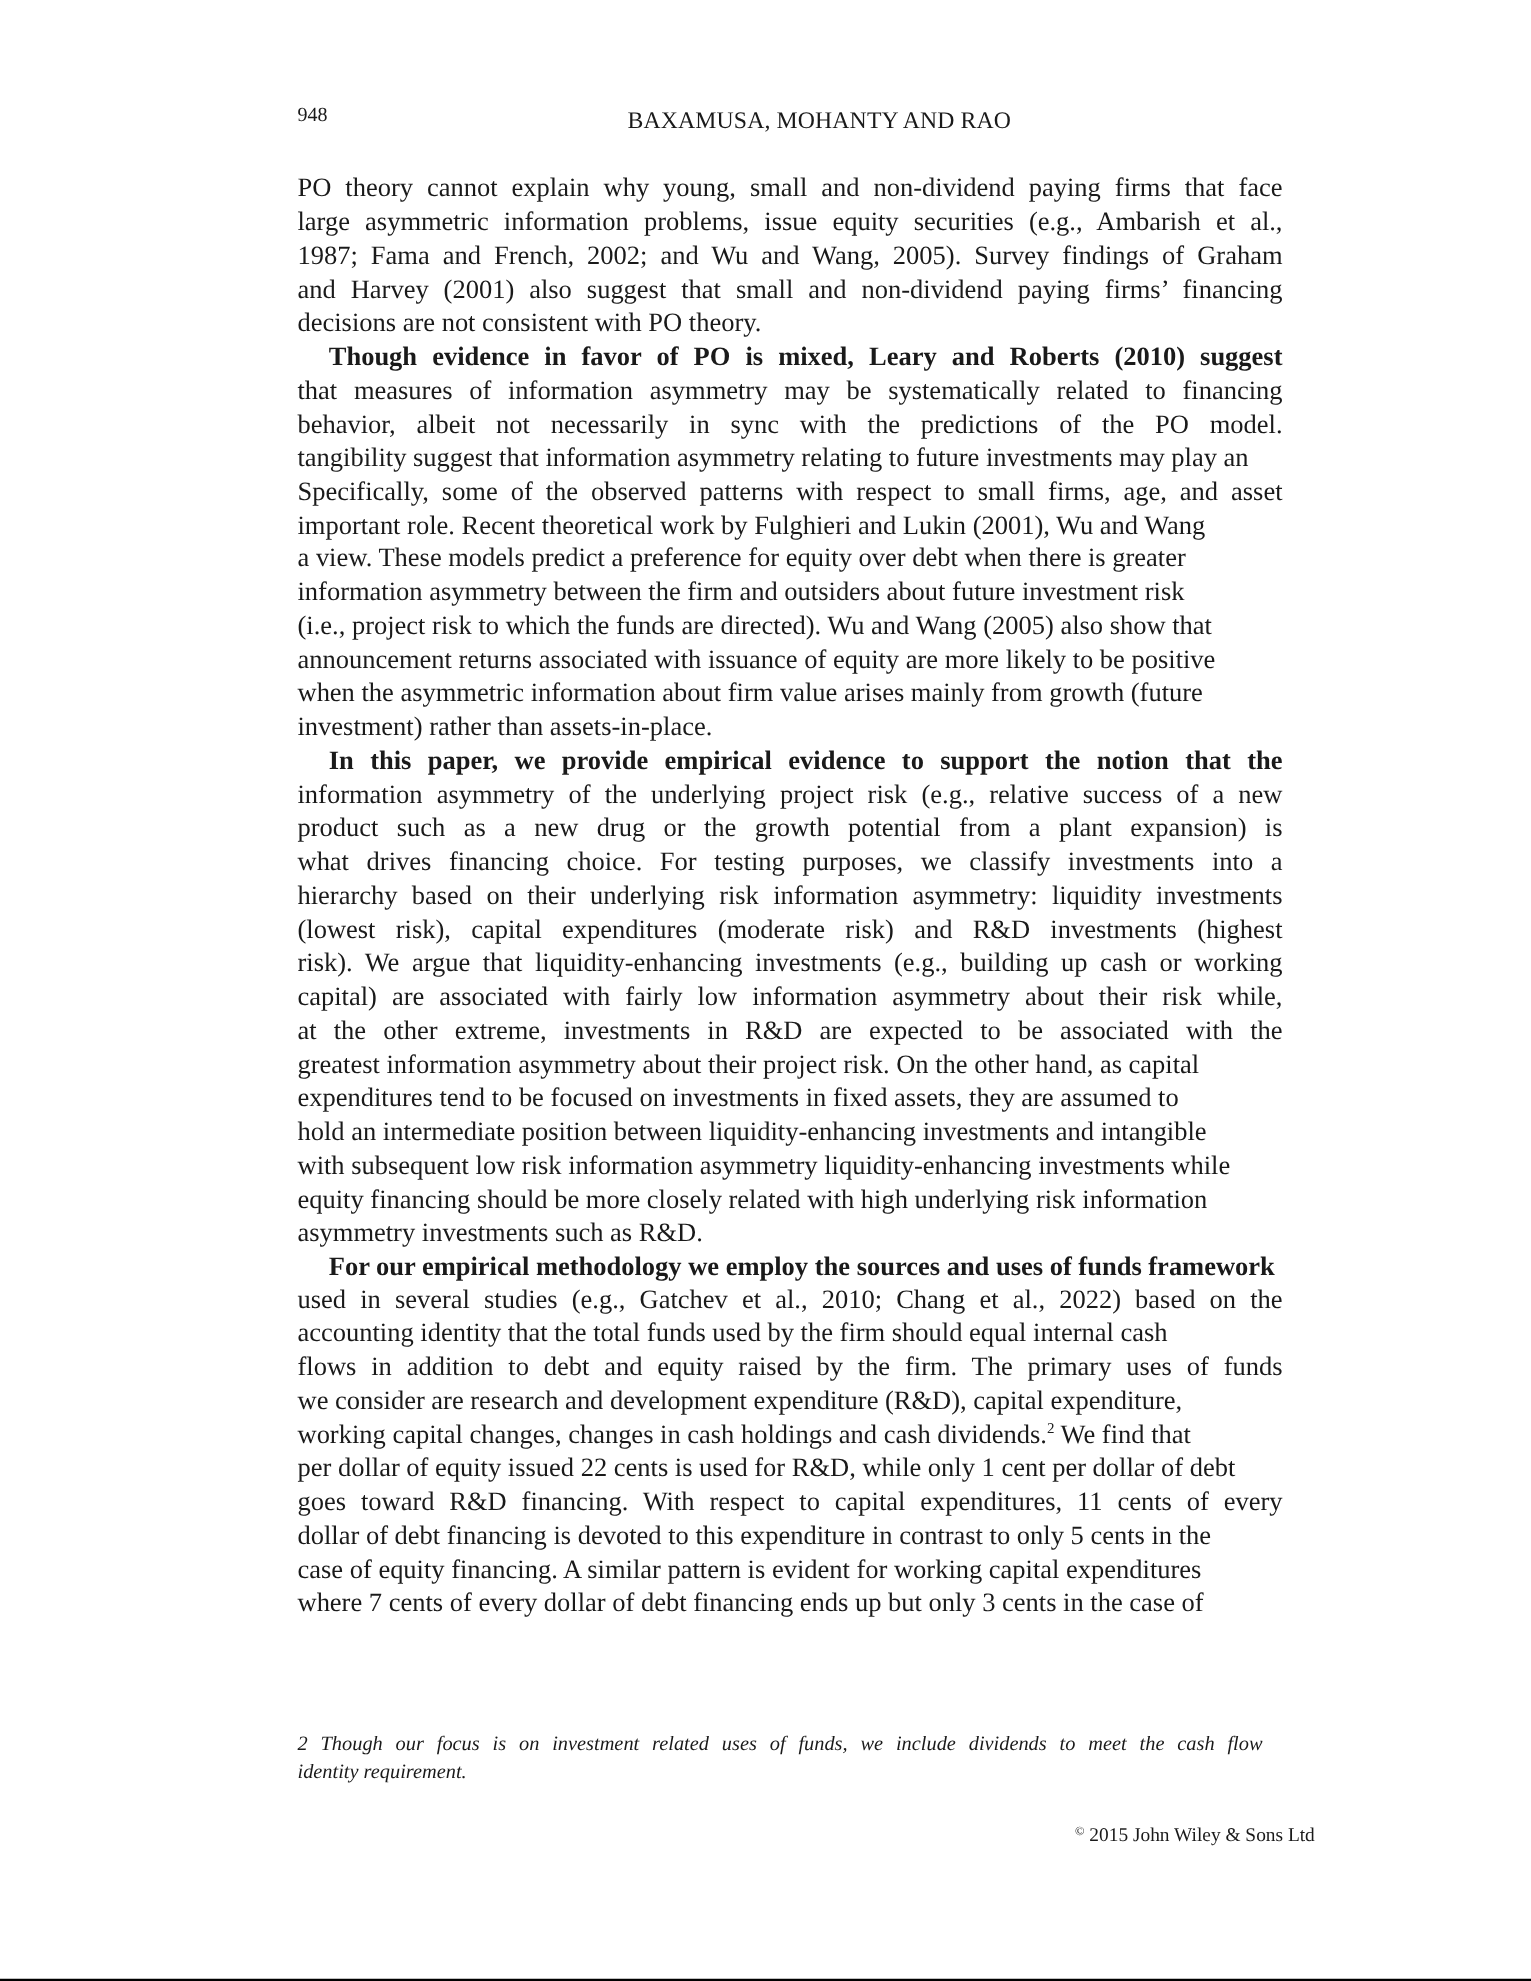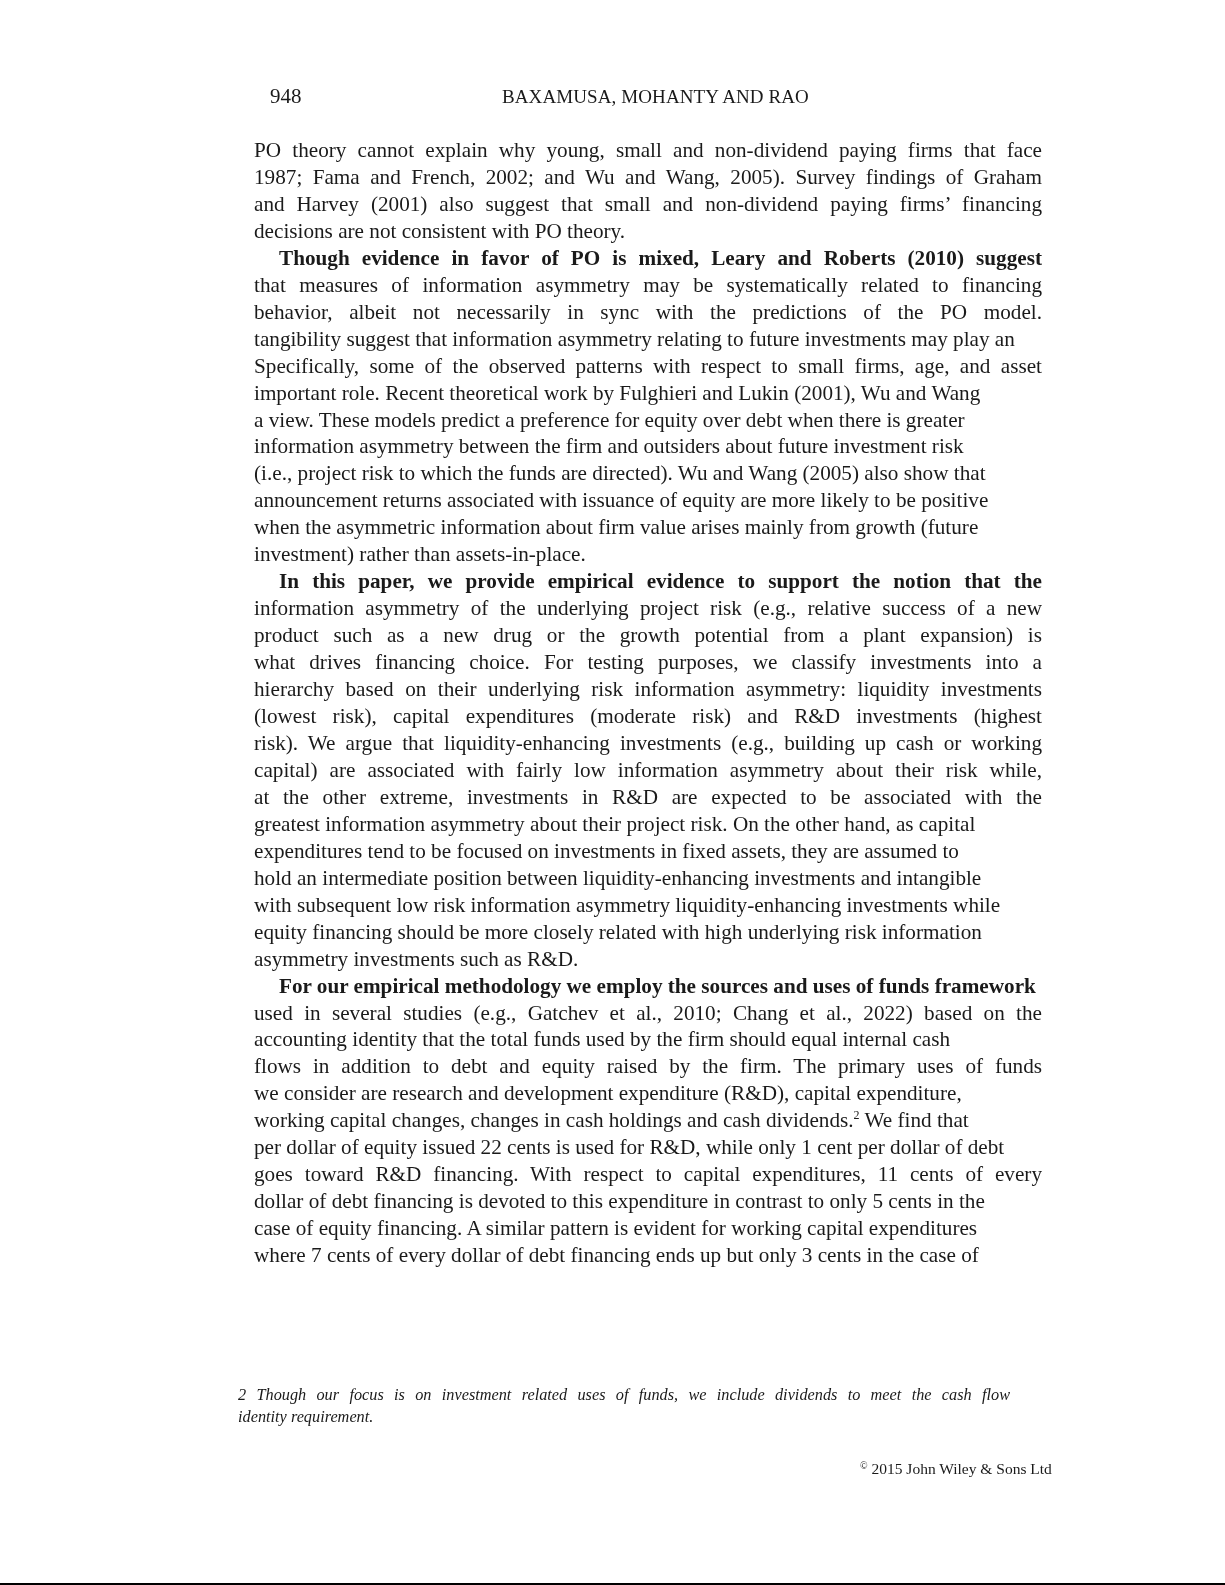--- a/index.html
+++ b/index.html
@@ -1,20 +1,20 @@
 <!DOCTYPE html>
 <html><head>
 <meta charset="utf-8">
 <style>
   html, body { margin: 0; padding: 0; background: #ffffff; }
   body { width: 1225px; height: 1585px; position: relative; overflow: hidden;
          font-family: "Liberation Serif", serif; color: #1a1a1a; }
-  .page-number { position: absolute; left: 238px; top: 84px; font-size: 21px; margin-left: 32px; }
+  .page-number { position: absolute; left: 238px; top: 84px; font-size: 16px; }
   .running-head { position: absolute; left: 502px; top: 86px; font-size: 19px; letter-spacing: 0.1px; }
-  .body-text { position: absolute; left: 238px; top: 137px; width: 840px; margin-left: 16px; }
+  .body-text { position: absolute; left: 238px; top: 137px; width: 840px; }
   .line { display: block; font-size: 21.2px; line-height: 26.95px; white-space: nowrap; }
   .line.justify { text-align: justify; text-align-last: justify; width: 788px; white-space: normal; }
   .indent { padding-left: 25px; font-weight: bold; }
   .line.justify.indent { width: 763px; }
   sup { font-size: 12px; vertical-align: 8px; line-height: 0; }
   .footnote { position: absolute; left: 238px; top: 1384px; width: 790px; font-size: 16.3px; line-height: 22px; font-style: italic; }
   .footnote .fl1 { display: block; text-align: justify; text-align-last: justify; width: 772px; }
   .copyright { position: absolute; left: 860px; top: 1460px; font-size: 15.5px; white-space: nowrap; }
   .copyright .csym { font-size: 10px; vertical-align: 5px; }
   .bottom-rule { position: absolute; left: 0; top: 1583px; width: 1225px; height: 2px; background: #000; }
@@ -22,20 +22,21 @@
 </head>
 <body>
 
 <div class="page-number">948</div>
 <div class="running-head">BAXAMUSA, MOHANTY AND RAO</div>
 
 <div class="body-text">
 
   <div>
     <span class="line justify">PO theory cannot explain why young, small and non-dividend paying firms that face</span>
+    <span class="line justify">large asymmetric information problems, issue equity securities (e.g., Ambarish et al.,</span>
     <span class="line justify">1987; Fama and French, 2002; and Wu and Wang, 2005). Survey findings of Graham</span>
     <span class="line justify">and Harvey (2001) also suggest that small and non-dividend paying firms’ financing</span>
     <span class="line">decisions are not consistent with PO theory.</span>
   </div>
 
   <div>
     <span class="line justify indent">Though evidence in favor of PO is mixed, Leary and Roberts (2010) suggest</span>
     <span class="line justify">that measures of information asymmetry may be systematically related to financing</span>
     <span class="line justify">behavior, albeit not necessarily in sync with the predictions of the PO model.</span>
     <span class="line">tangibility suggest that information asymmetry relating to future investments may play an</span>

